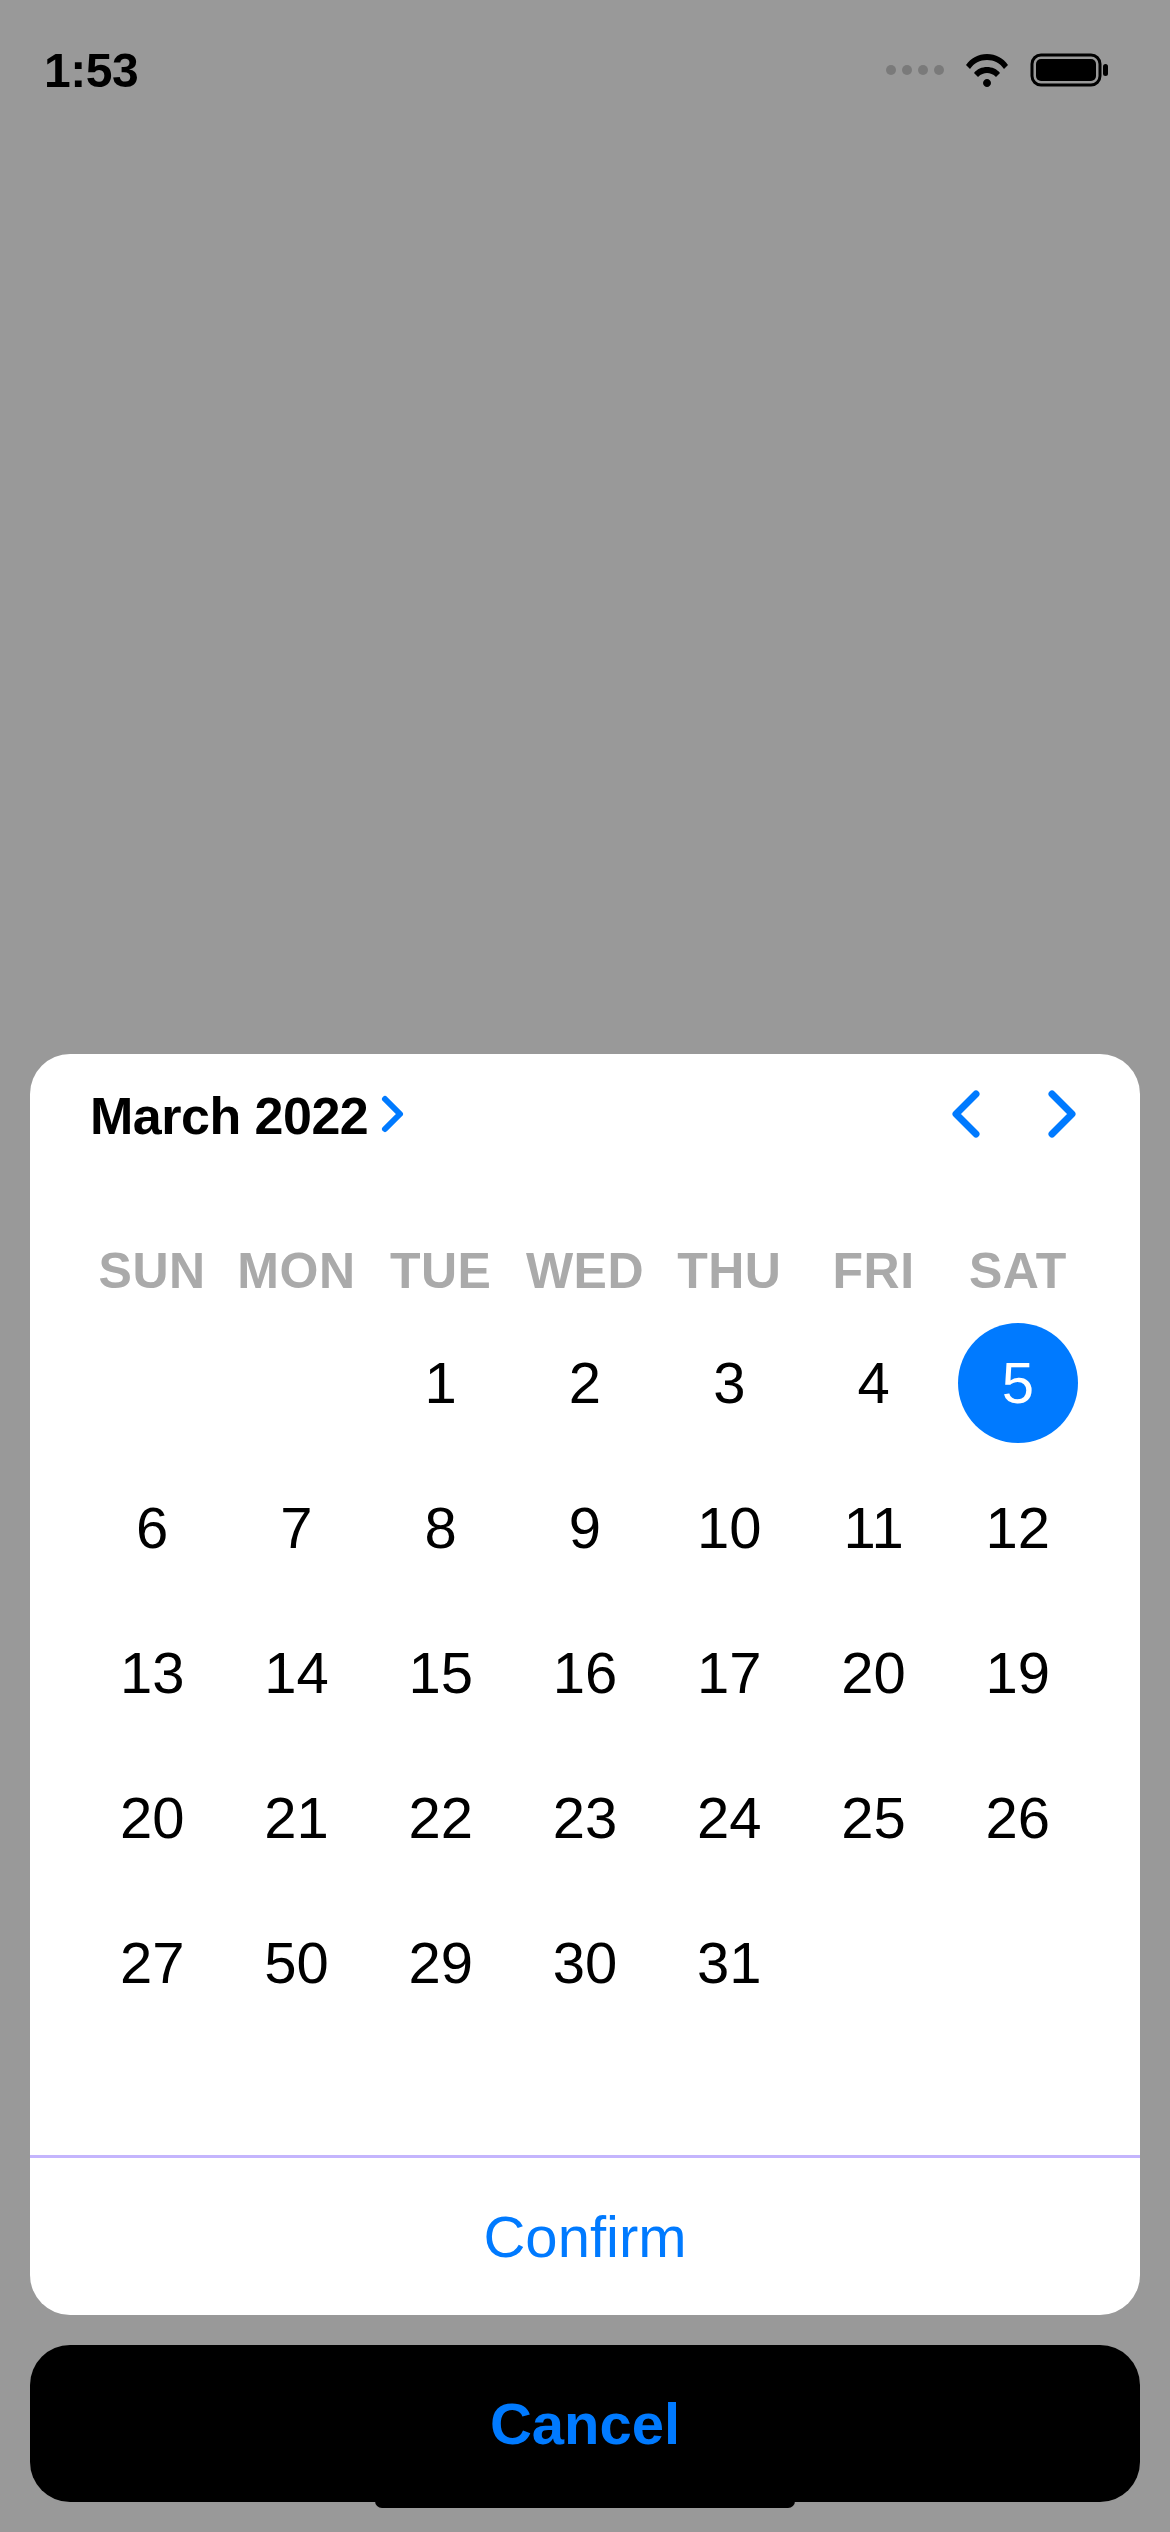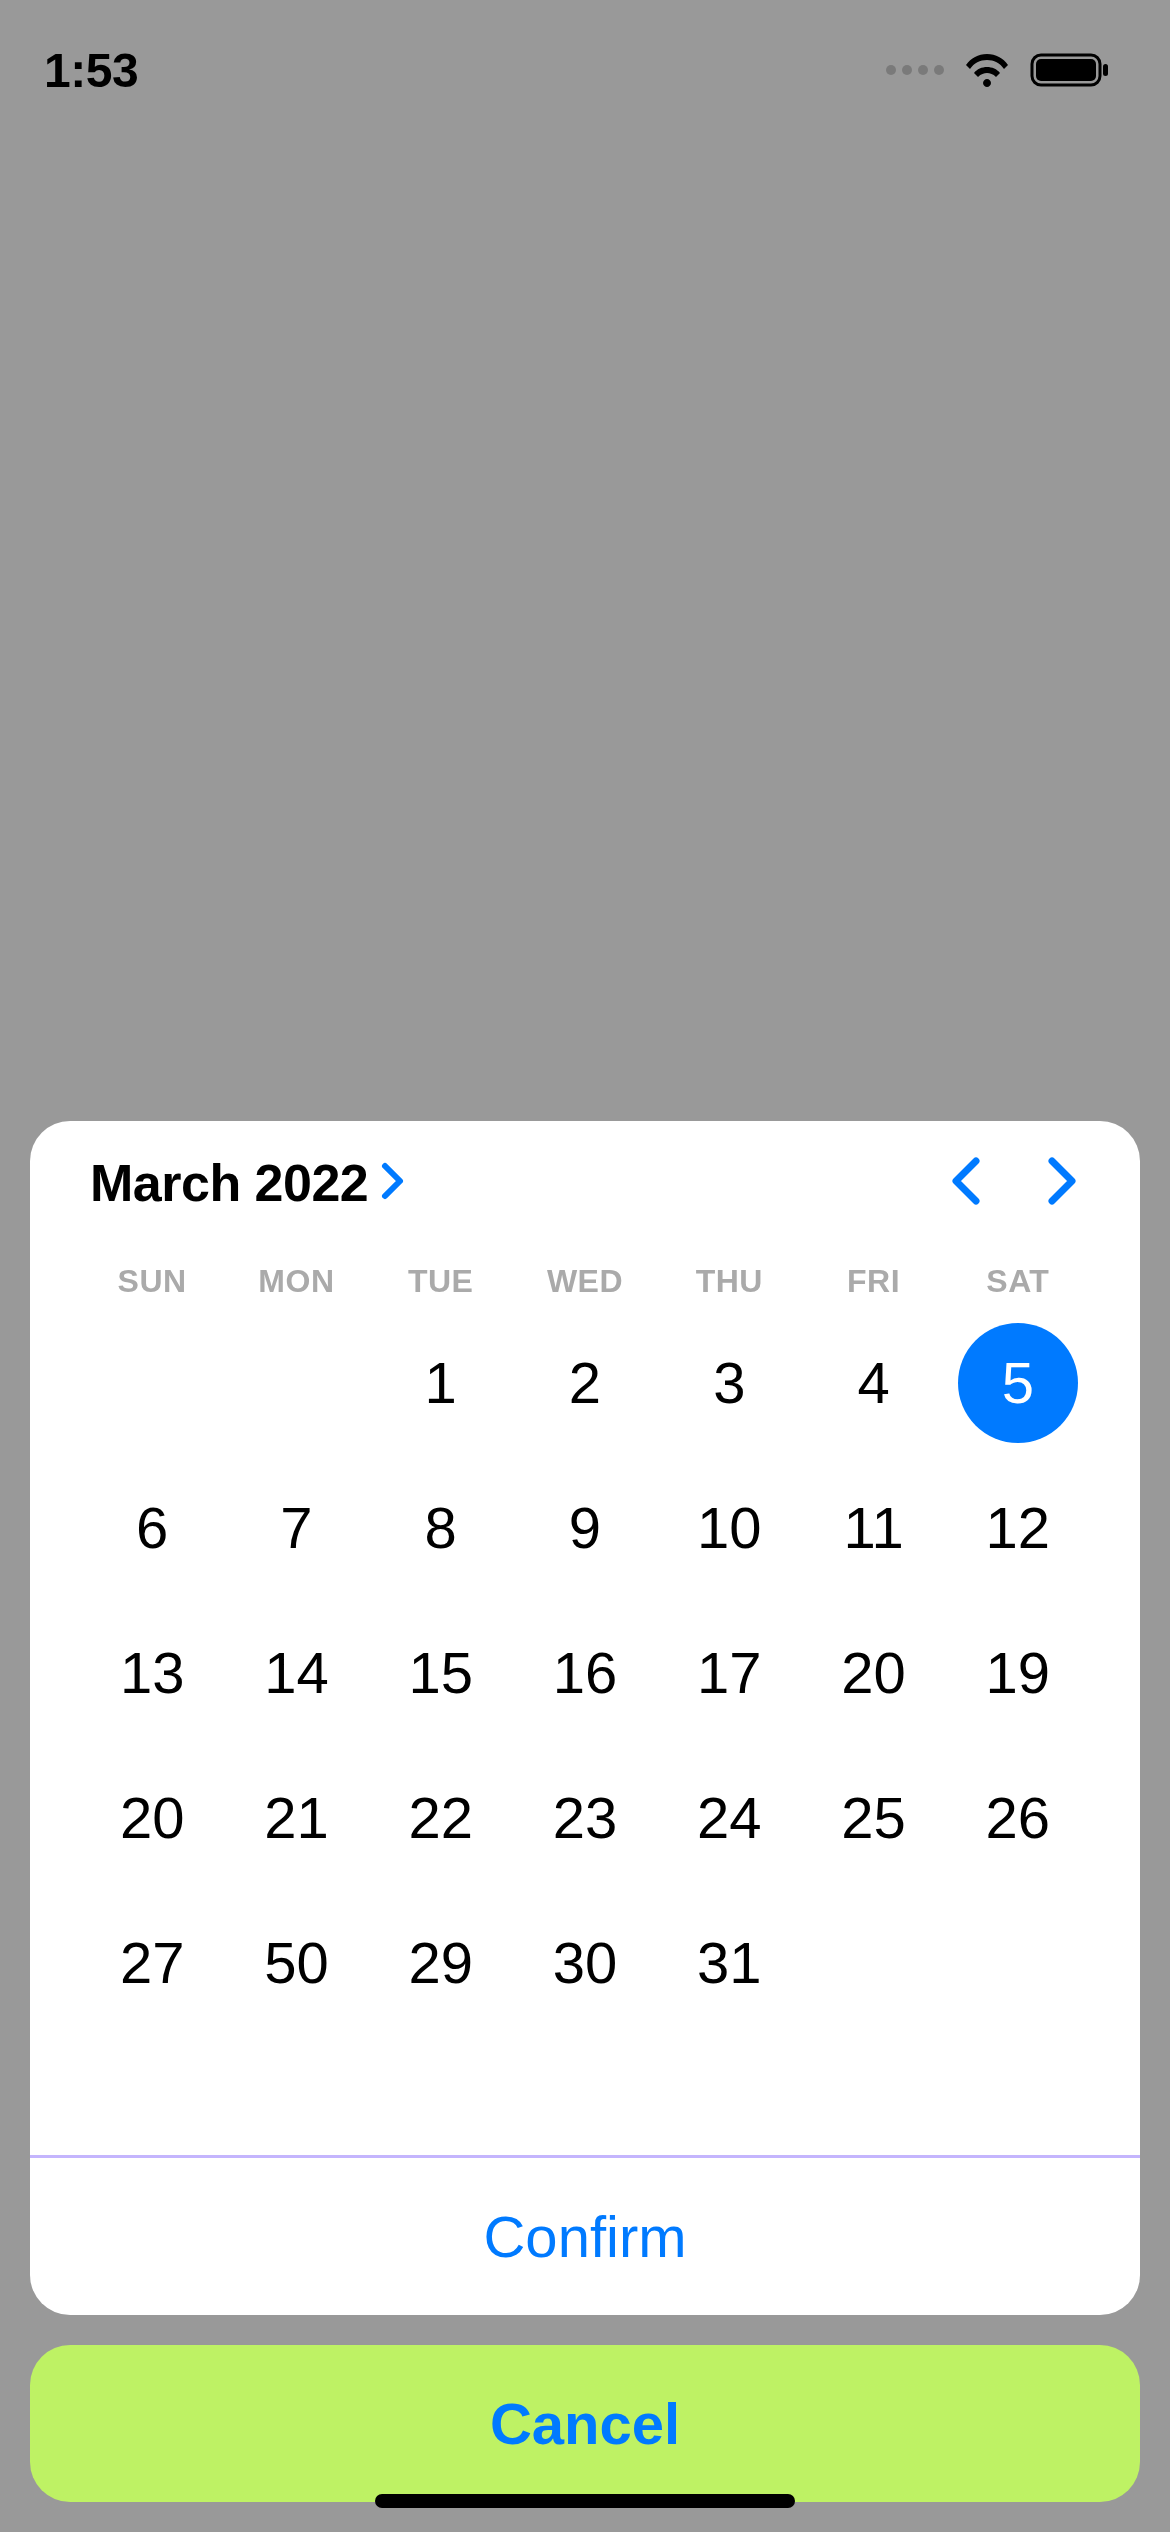--- a/index.html
+++ b/index.html
@@ -90,24 +90,25 @@
     .nav-arrow {
       color: #007AFF;
     }
     .weekday-row {
       display: grid;
       grid-template-columns: repeat(7, 1fr);
       padding: 20px 50px 10px 50px;
     }
     .weekday {
       text-align: center;
-      font-size: 32px;
+      font-size: 50px;
       font-weight: 600;
       color: #aaaaaa;
       letter-spacing: 0.5px;
+      margin-top: 46px;
     }
     .days-grid {
       display: grid;
       grid-template-columns: repeat(7, 1fr);
       padding: 0 50px 120px 50px;
       gap: 0;
     }
     .day-cell {
       height: 145px;
       display: flex;
@@ -135,21 +136,21 @@
       border-top: 3px solid #c4b5fd;
       text-align: center;
       padding: 45px 0;
     }
     .confirm-btn {
       font-size: 58px;
       font-weight: 400;
       color: #007AFF;
     }
     .cancel-sheet {
-      background: #bef264;
+      background: #000000;
       border-radius: 40px;
       text-align: center;
       padding: 45px 0;
     }
     .cancel-btn {
       font-size: 58px;
       font-weight: 600;
       color: #007AFF;
     }
     .home-indicator {

